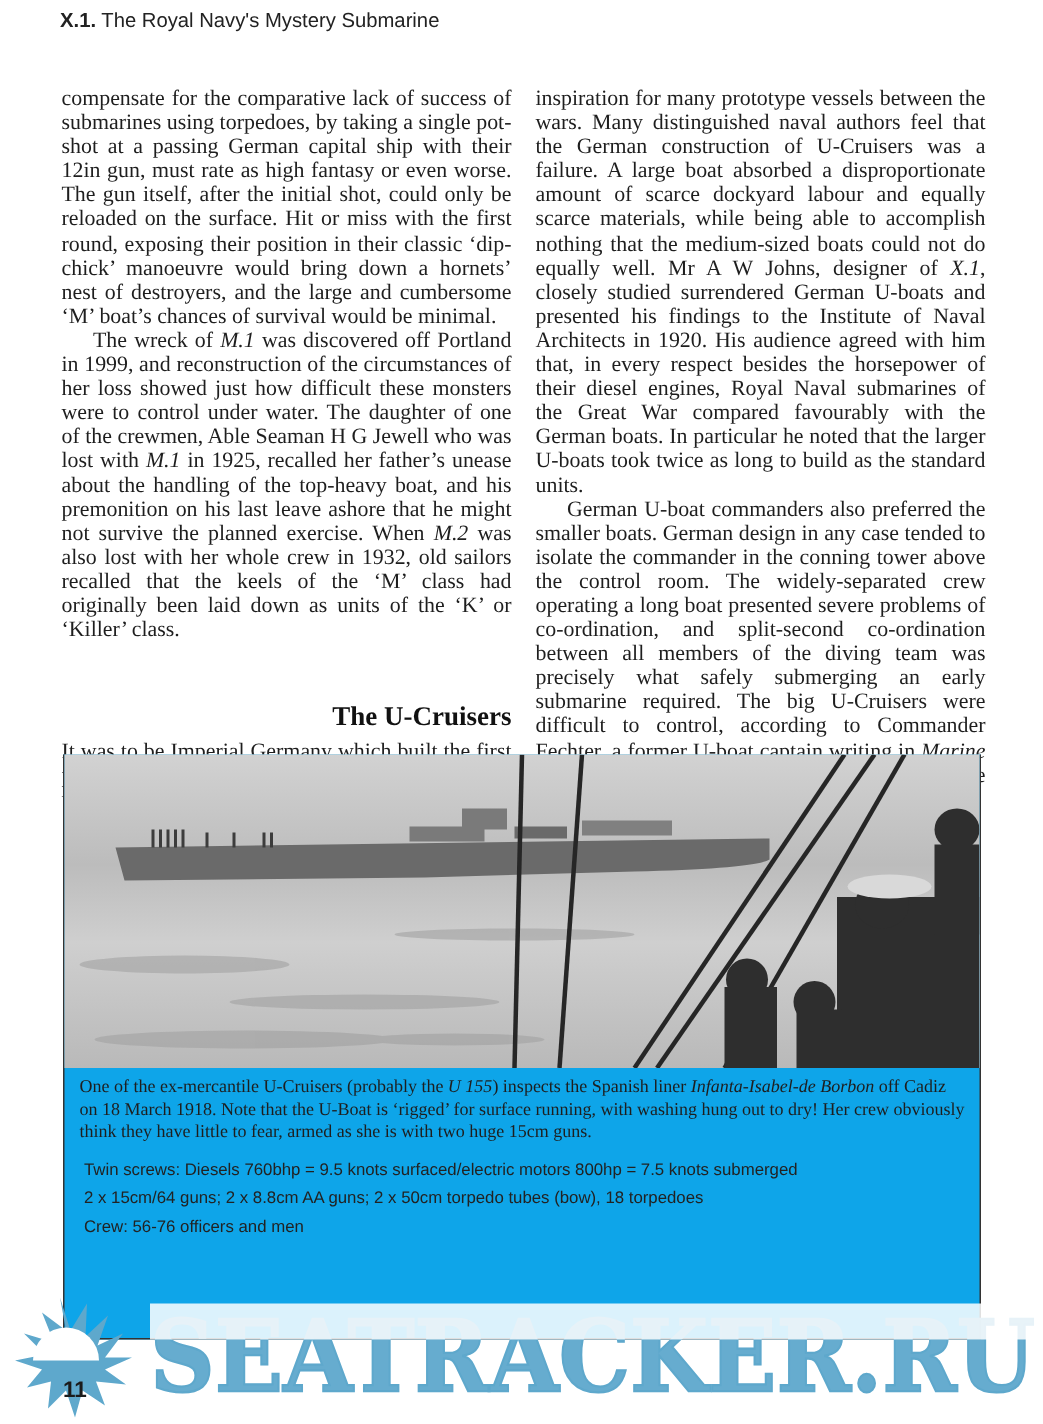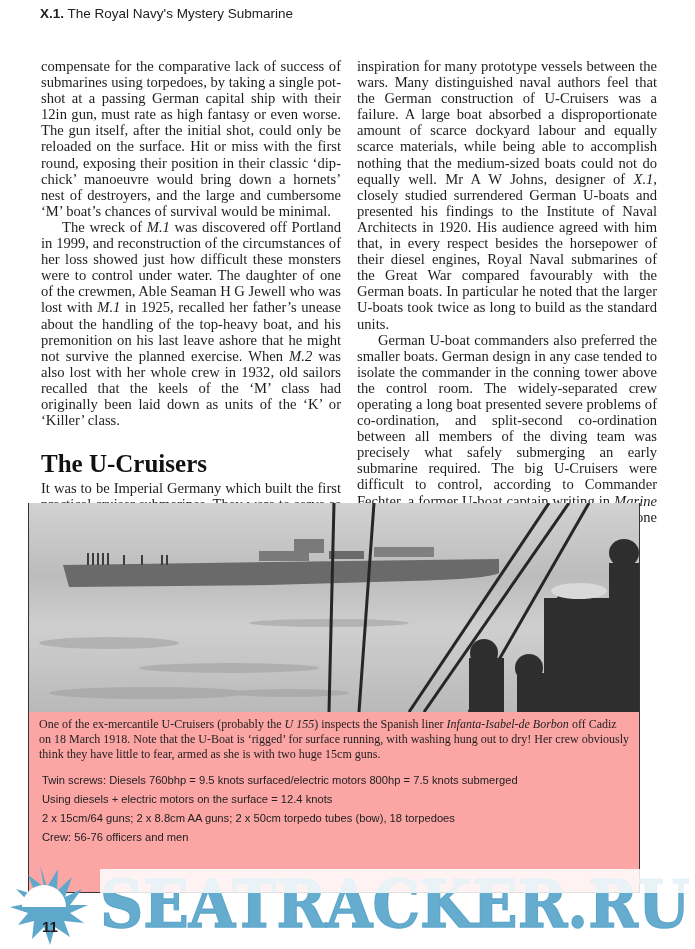--- a/index.html
+++ b/index.html
@@ -15,28 +15,28 @@
   .col {
     position: absolute; top: 58px; width: 300px;
     font-family: "Liberation Serif", serif; font-size: 14.6px; line-height: 16.1px;
     text-align: justify; color: #1e1e1e;
   }
   .col p { margin: 0; }
   .col p.indent { text-indent: 21px; }
   #col-left { left: 41px; }
   #col-right { left: 357px; }
   .section-heading {
-    font-family: "Liberation Serif", serif; font-weight: bold; font-size: 25px;
-    margin: 24px 0 4px 0; line-height: 24px; color: #111; text-align: left;
+    font-family: "Liberation Serif", serif; font-weight: bold; font-size: 18px;
+    margin: 37px 0 4px 0; line-height: 24px; color: #111; text-align: right;
   }
   em { font-style: italic; }
 
   .figure-box {
-    position: absolute; left: 28px; top: 503px; width: 610px; height: 389px;
-    border: 1px solid #333; border-top: none; background: #fca5a5;
+    position: absolute; left: 42px; top: 503px; width: 610px; height: 389px;
+    border: 1px solid #333; border-top: none; background: #0ea5e9;
   }
   .photo {
     position: absolute; left: 0; top: 0; width: 489px; height: 209px;
     width: 610px;
     background: linear-gradient(180deg, #cfcfcf 0%, #c3c3c3 25%, #b5b5b5 40%, #c8c8c8 60%, #d4d4d4 80%, #bdbdbd 100%);
     overflow: hidden;
   }
   .photo svg { display: block; }
   .caption {
     position: absolute; left: 10px; top: 214px; width: 590px;
@@ -132,21 +132,20 @@
         <rect x="488" y="170" width="30" height="39"></rect>
       </g>
       <ellipse cx="550" cy="88" rx="28" ry="8" fill="#d9d9d9"></ellipse>
     </svg>
   </div>
 
   <div class="caption"><span>One of the ex-mercantile U-Cruisers (probably the </span><em>U 155</em><span>) inspects the Spanish liner </span><em>Infanta-Isabel-de Borbon</em><span> off Cadiz on 18 March 1918. Note that the U-Boat is ‘rigged’ for surface running, with washing hung out to dry! Her crew obviously think they have little to fear, armed as she is with two huge 15cm guns.</span></div>
 
   <div class="specs">
     <div class="row"><span>Twin screws: Diesels 760bhp = 9.5 knots surfaced/electric motors 800hp = 7.5 knots submerged</span></div>
-    <div class="row"><span>Using diesels + electric motors on the surface = 12.4 knots</span></div>
     <div class="row"><span>2 x 15cm/64 guns; 2 x 8.8cm AA guns; 2 x 50cm torpedo tubes (bow), 18 torpedoes</span></div>
     <div class="row"><span>Crew: 56-76 officers and men</span></div>
   </div>
 </div>
 
 <svg class="watermark" viewBox="0 0 695 94">
   <g fill="#5ea8cc">
     <polygon points="40,10 47,32 58,14 57,36 72,22 65,42 82,34 70,50 88,50 70,58 84,68 64,66 70,82 55,72 50,90 44,72 32,84 34,66 18,70 28,58 10,52 30,48 16,34 36,40 28,20 44,32"></polygon>
     <path d="M22,52 A22,22 0 0 1 66,52 Z" fill="#ffffff"></path>
   </g>

